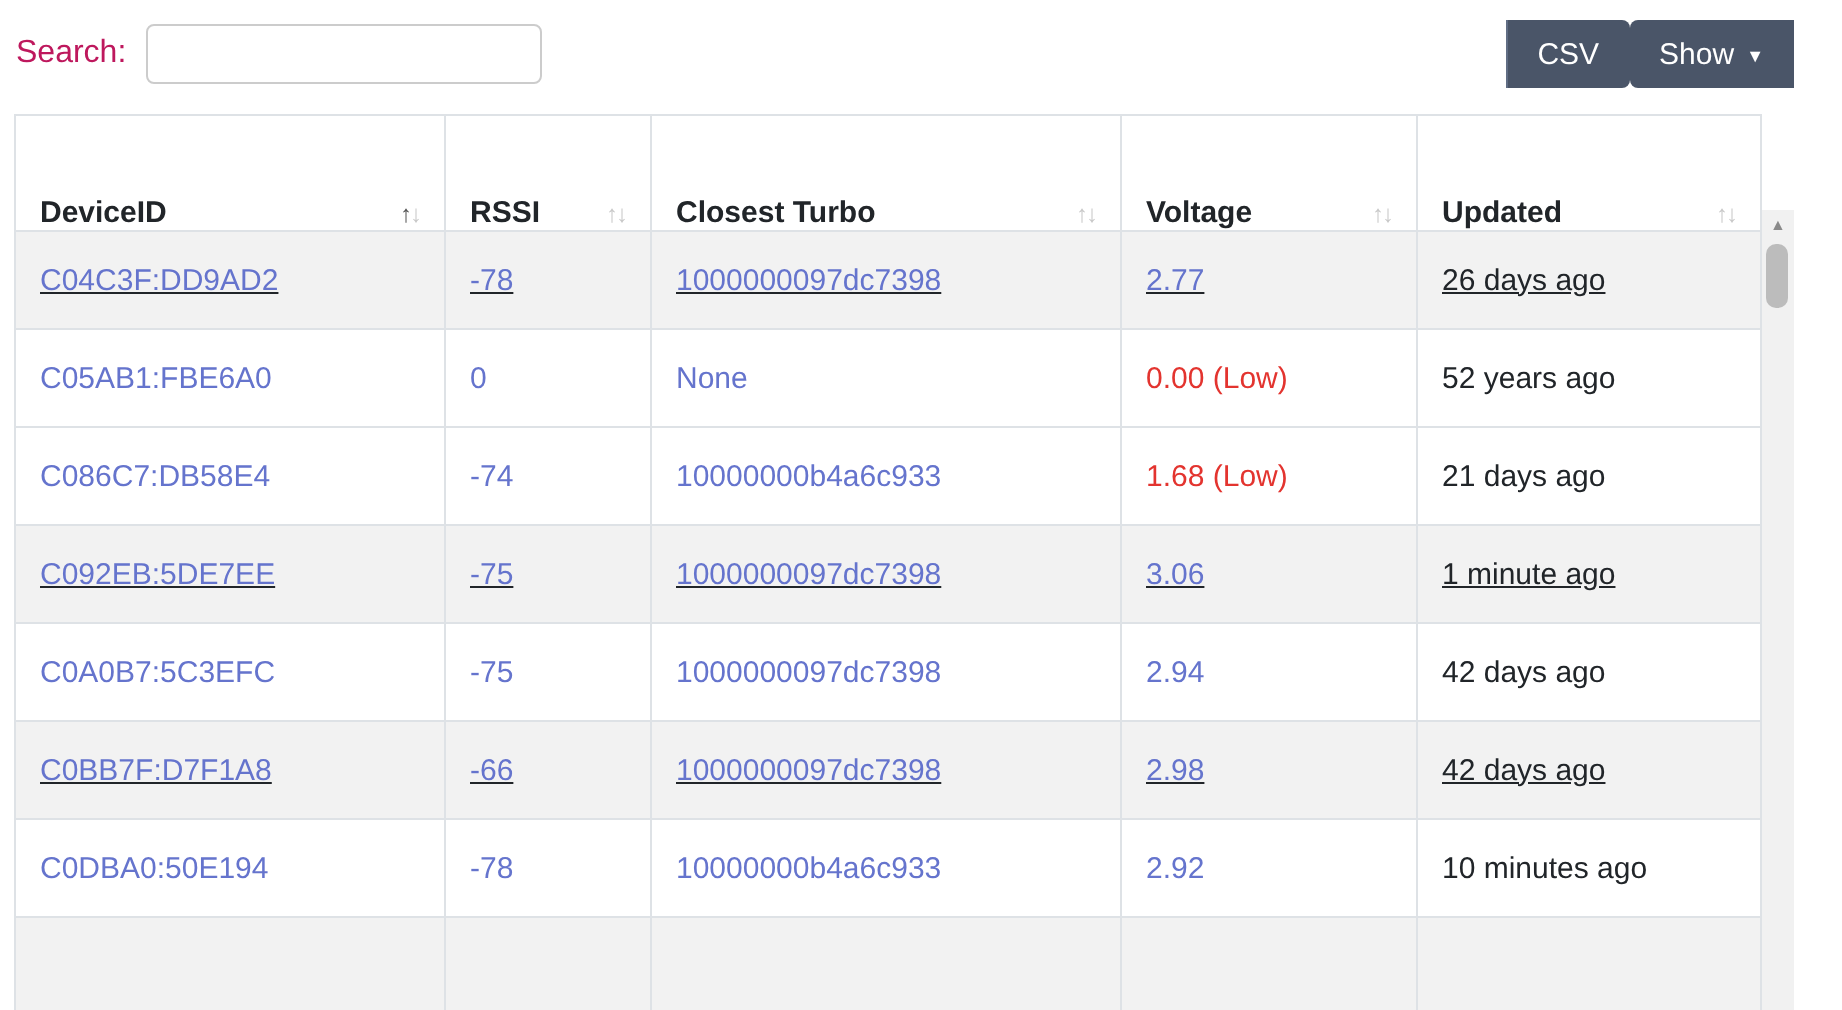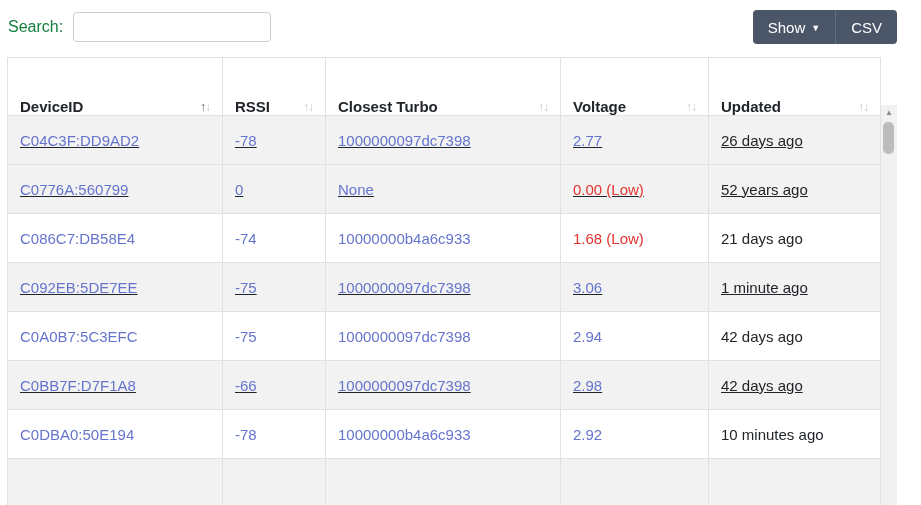--- a/index.html
+++ b/index.html
@@ -6,21 +6,21 @@
   .page {
     position:relative; width:921px; height:505px; overflow:hidden;
     background:#fff; font-family:"Liberation Sans", sans-serif; color:#212529;
   }
   
   .topbar {
     position:absolute; left:8px; top:10px; width:889px; height:34px;
     display:flex; justify-content:space-between; align-items:center;
   }
   .search-group { display:flex; align-items:center; gap:10px; }
-  .search-label { font-size:16px; color:#15803d; }
+  .search-label { font-size:16px; color:#be185d; }
   .search-input {
     width:198px; height:30px; box-sizing:border-box;
     border:1px solid #ccc; border-radius:4px; padding:0 8px;
     font-size:14px; font-family:inherit; outline:none;
   }
   .btn-group { display:flex; height:34px; }
   .btn {
     background:#4a5568; color:#fff; border:none; height:34px;
     font-size:15px; font-family:inherit; padding:0 15px; cursor:pointer;
     display:flex; align-items:center; gap:6px;
@@ -69,26 +69,26 @@
 <body>
 
 <div class="page">
 
   <div class="topbar">
     <div class="search-group">
       <span class="search-label">Search:</span>
       <input class="search-input" type="text" value="" style="">
     </div>
     <div class="btn-group">
+      <button class="btn btn-csv">
+        <span>CSV</span>
+      </button>
       <button class="btn btn-show">
         <span>Show</span>
         <span class="caret">▼</span>
-      </button>
-      <button class="btn btn-csv">
-        <span>CSV</span>
       </button>
     </div>
   </div>
 
   <div class="table-outer">
     <table class="data">
       <colgroup>
         <col style="width:215px">
           <col style="width:103px">
           <col style="width:235px">
@@ -130,22 +130,22 @@
         </tr>
       </thead>
       <tbody>
         <tr class="stripe">
           <td><span class="cell-link">C04C3F:DD9AD2</span></td>
           <td><span class="cell-link">-78</span></td>
           <td><span class="cell-link">1000000097dc7398</span></td>
           <td><span class="cell-link">2.77</span></td>
           <td><span class="cell-plain">26 days ago</span></td>
         </tr>
-        <tr class="stripe">
-          <td><span class="cell-link">C0776A:560799</span></td>
+        <tr>
+          <td><span class="cell-link">C05AB1:FBE6A0</span></td>
           <td><span class="cell-link">0</span></td>
           <td><span class="cell-link">None</span></td>
           <td><span class="low">0.00 (Low)</span></td>
           <td><span class="cell-plain">52 years ago</span></td>
         </tr>
         <tr>
           <td><span class="cell-link">C086C7:DB58E4</span></td>
           <td><span class="cell-link">-74</span></td>
           <td><span class="cell-link">10000000b4a6c933</span></td>
           <td><span class="low">1.68 (Low)</span></td>

